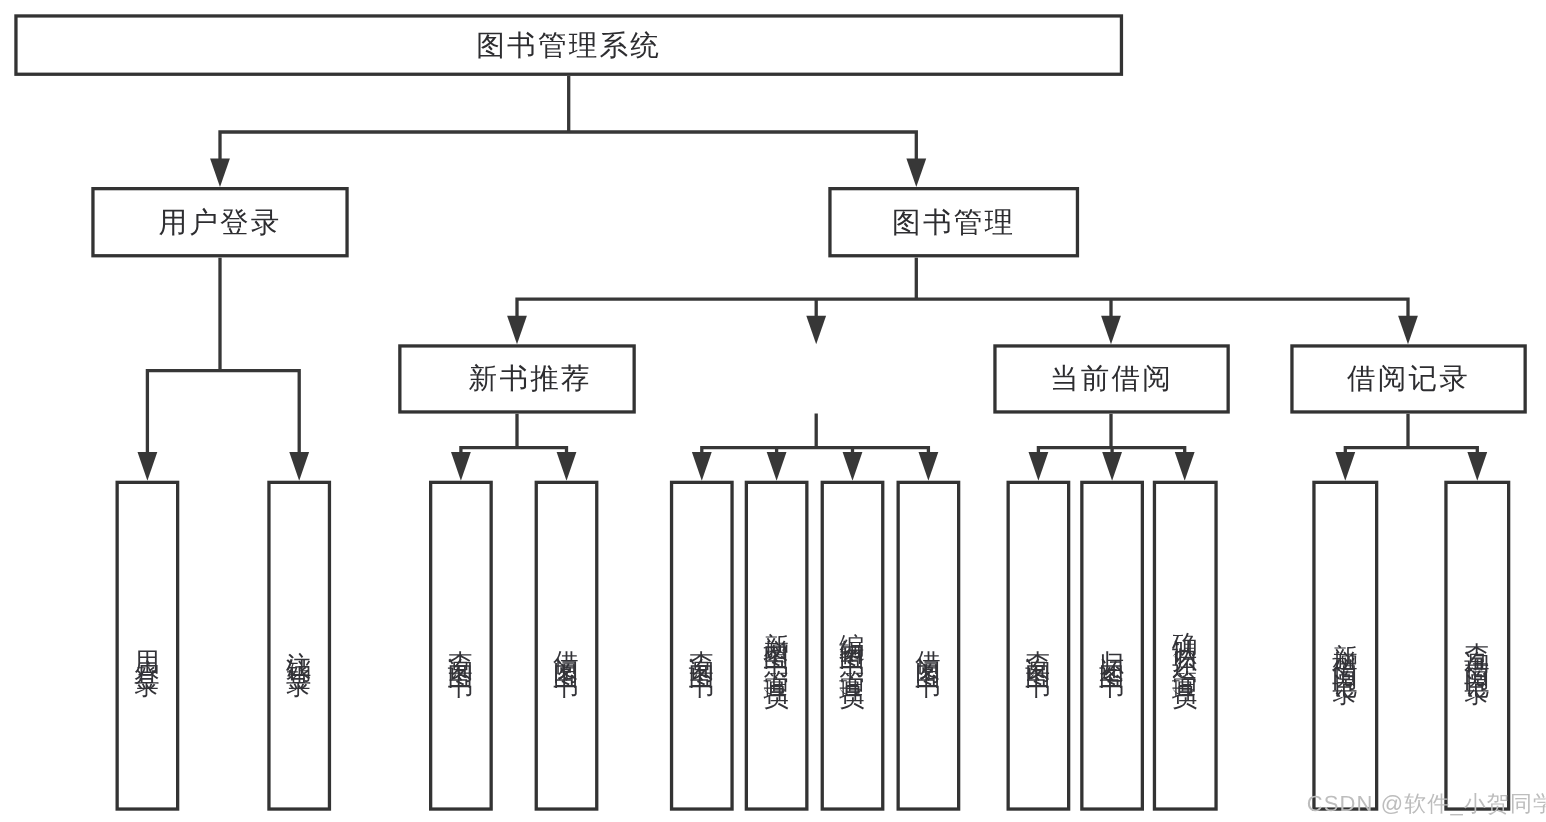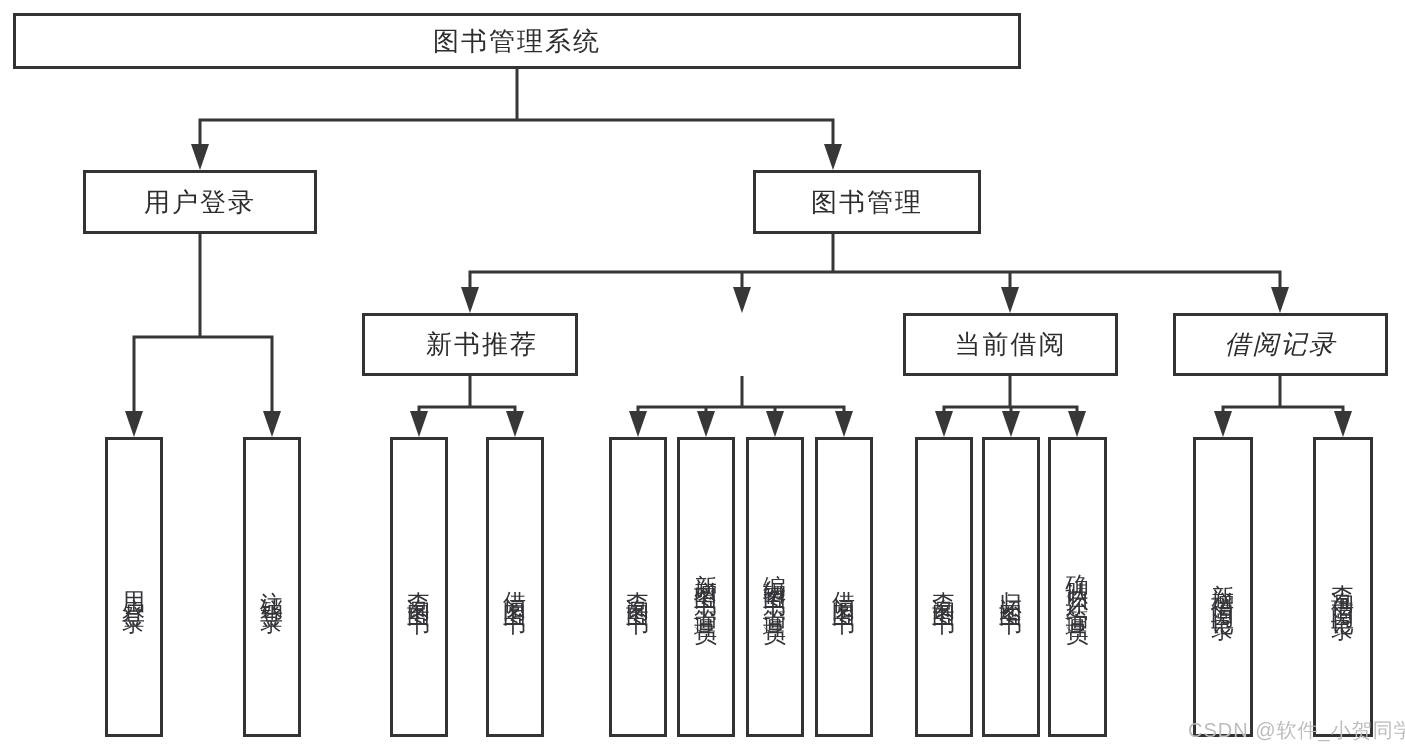--- a/index.html
+++ b/index.html
@@ -35,21 +35,21 @@
     color: #333338;
   }
 
   
   #n-root   { left: 13px;   top: 13px;  width: 1008px; height: 56px; }
   #n-login  { left: 83px;   top: 170px; width: 234px;  height: 64px; }
   #n-mgmt   { left: 753px;  top: 170px; width: 228px;  height: 64px; }
   #n-rec    { left: 362px;  top: 313px; width: 216px;  height: 63px; padding-left: 24px; }
   #n-borrow { left: 634px;  top: 313px; width: 216px;  height: 63px; }
   #n-cur    { left: 903px;  top: 313px; width: 215px;  height: 63px; }
-  #n-hist   { left: 1173px; top: 313px; width: 215px;  height: 63px; font-style: italic; }
+  #n-hist   { left: 1173px; top: 313px; width: 215px;  height: 63px; }
 
   .leaf { top: 437px; height: 300px; width: 58px; border-width: 3px; }
   #lf-0  { left: 105px; }
   #lf-1  { left: 243px; }
   #lf-2  { left: 390px; }
   #lf-3  { left: 486px; }
   #lf-4  { left: 609px; }
   #lf-5  { left: 677px; }
   #lf-6  { left: 746px; }
   #lf-7  { left: 815px; }

